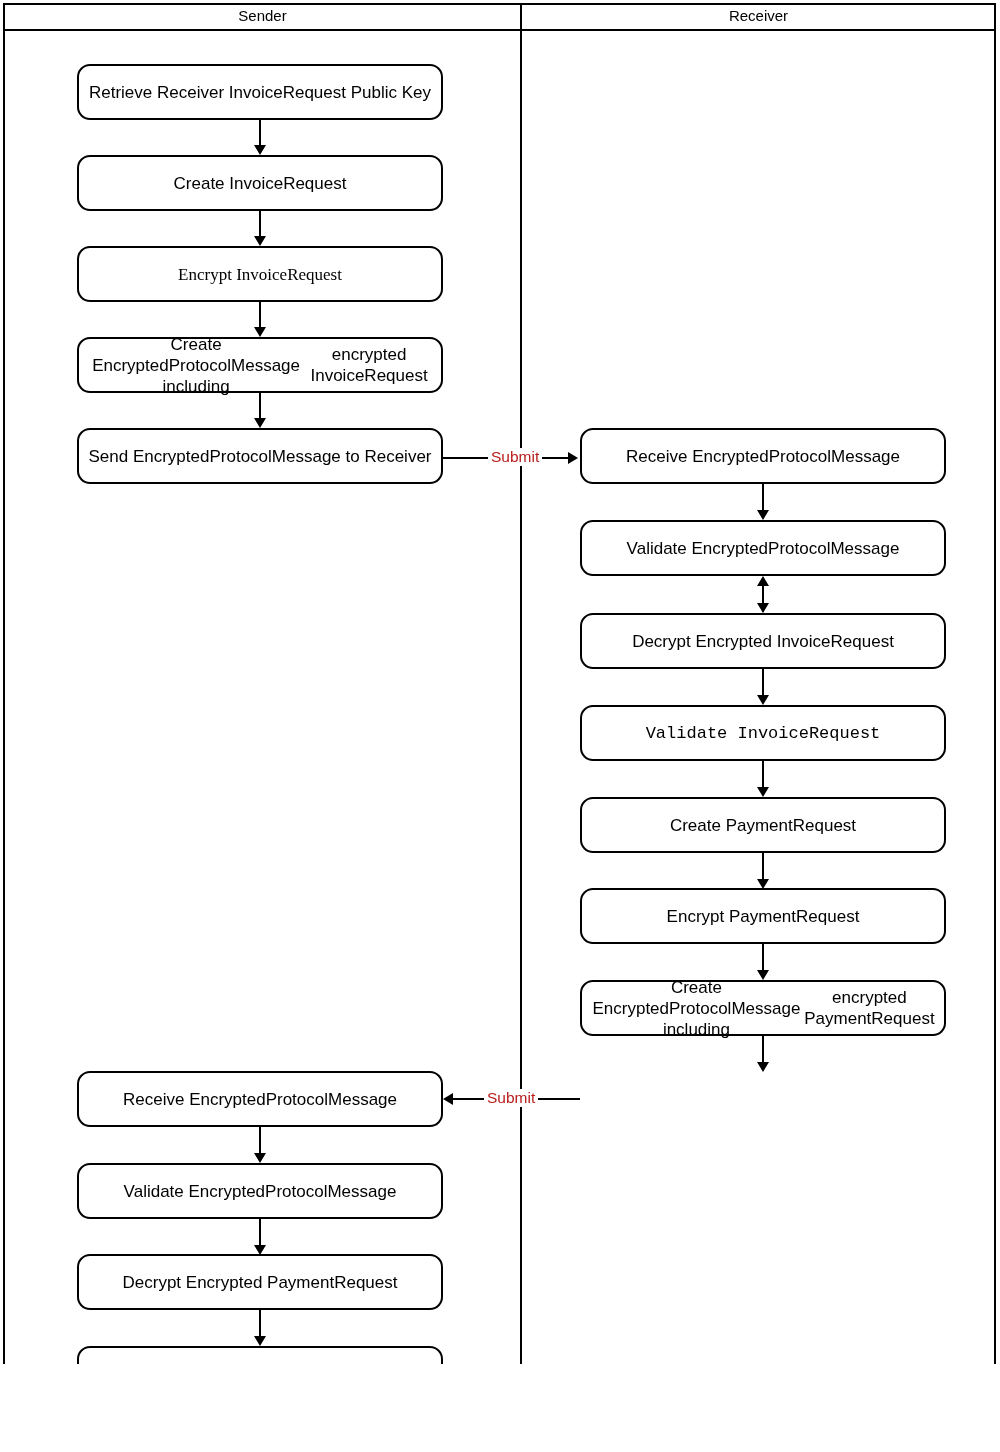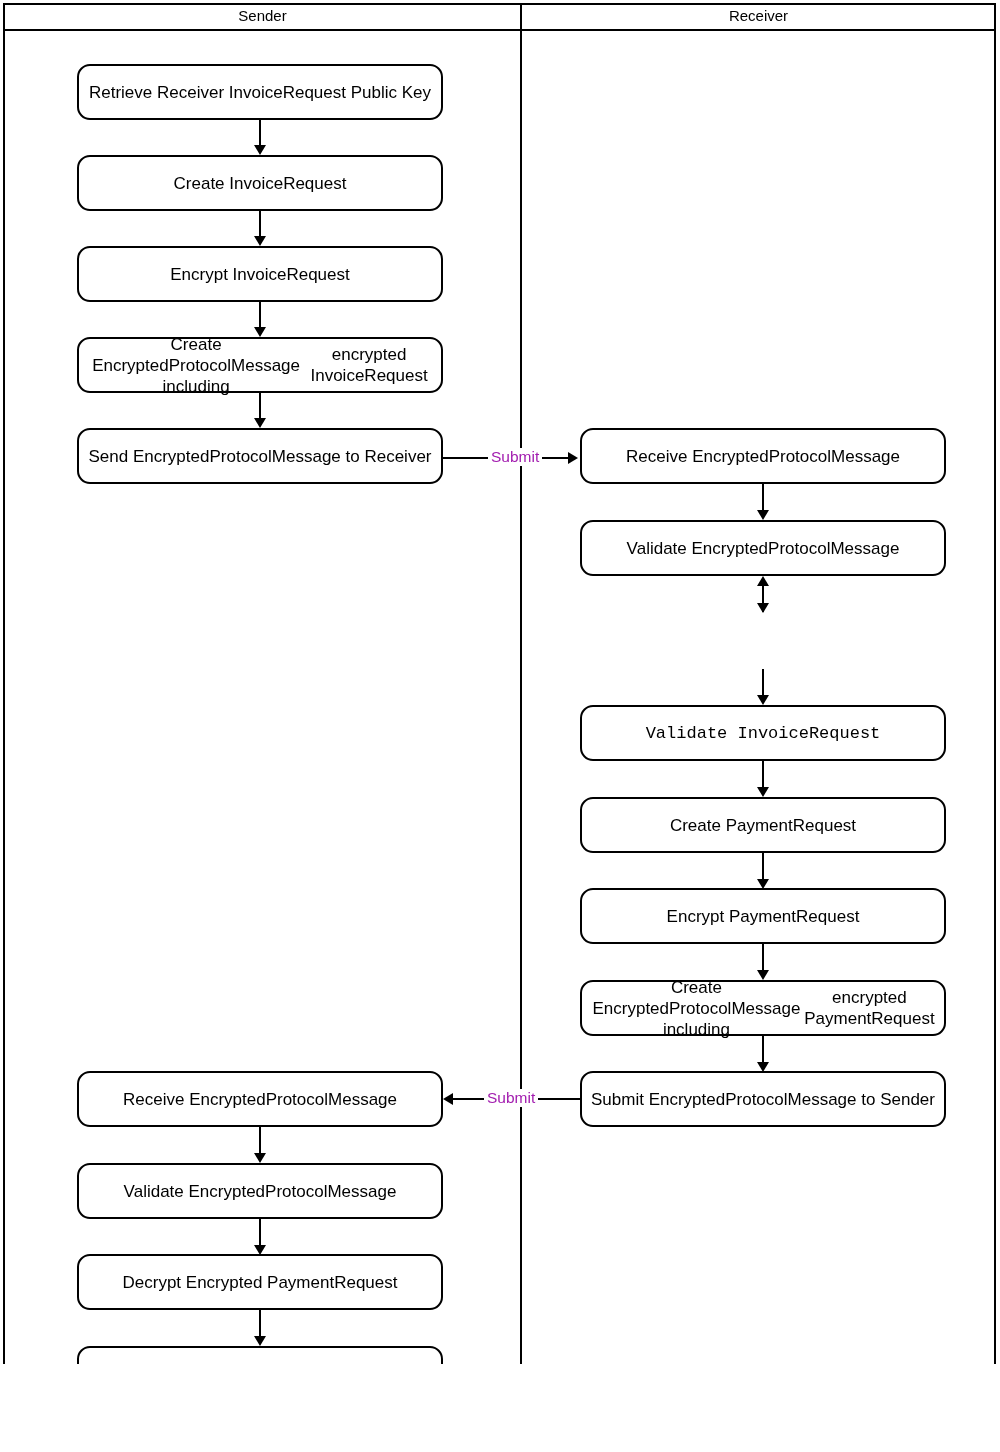--- a/index.html
+++ b/index.html
@@ -106,21 +106,21 @@
     position:absolute;
     width:0;height:0;
     border-top:6px solid transparent;
     border-bottom:6px solid transparent;
     border-right:10px solid #000000;
   }
   .edge-label{
     position:absolute;
     font-size:15.5px;
     line-height:18px;
-    color:#a21caf;
+    color:#b91c1c;
     background:#ffffff;
     padding:0 3px;
     white-space:nowrap;
   }
 </style>
 </head>
 <body>
 
 <div id="canvas">
 
@@ -132,21 +132,21 @@
   <div class="lane-title receiver">Receiver</div>
 
   <div class="node left" style="top:64px;">Retrieve Receiver InvoiceRequest Public Key</div>
   <div class="vline" style="left:259px; top:120px; height:25px;"></div>
   <div class="arrow-down" style="left:254px; top:145px;"></div>
 
   <div class="node left" style="top:155px;">Create InvoiceRequest</div>
   <div class="vline" style="left:259px; top:211px; height:25px;"></div>
   <div class="arrow-down" style="left:254px; top:236px;"></div>
 
-  <div class="node left" style="top:246px;">Encrypt InvoiceRequest</div>
+  <div class="node left" style="top:246px;font-family:Liberation Serif, serif;">Encrypt InvoiceRequest</div>
   <div class="vline" style="left:259px; top:302px; height:25px;"></div>
   <div class="arrow-down" style="left:254px; top:327px;"></div>
 
   <div class="node left" style="top:337px;">
     <span>Create EncryptedProtocolMessage including</span>
       <br>
     <span>encrypted InvoiceRequest</span>
   </div>
   <div class="vline" style="left:259px; top:393px; height:25px;"></div>
   <div class="arrow-down" style="left:254px; top:418px;"></div>
@@ -160,20 +160,21 @@
   <div class="node right" style="top:428px;">Receive EncryptedProtocolMessage</div>
   <div class="vline" style="left:762px; top:484px; height:26px;"></div>
   <div class="arrow-down" style="left:757px; top:510px;"></div>
 
   <div class="node right" style="top:520px;">Validate EncryptedProtocolMessage</div>
 
   <div class="vline" style="left:762px; top:578px; height:34px;"></div>
   <div class="arrow-up" style="left:757px; top:576px;"></div>
   <div class="arrow-down" style="left:757px; top:603px;"></div>
 
+  <div class="node right" style="top:613px;">Decrypt Encrypted InvoiceRequest</div>
   <div class="vline" style="left:762px; top:669px; height:26px;"></div>
   <div class="arrow-down" style="left:757px; top:695px;"></div>
 
   <div class="node right" style="top:705px;font-family:Liberation Mono, monospace;">Validate InvoiceRequest</div>
   <div class="vline" style="left:762px; top:761px; height:26px;"></div>
   <div class="arrow-down" style="left:757px; top:787px;"></div>
 
   <div class="node right" style="top:797px;">Create PaymentRequest</div>
   <div class="vline" style="left:762px; top:853px; height:26px;"></div>
   <div class="arrow-down" style="left:757px; top:879px;"></div>
@@ -183,21 +184,20 @@
   <div class="arrow-down" style="left:757px; top:970px;"></div>
 
   <div class="node right" style="top:980px;">
     <span>Create EncryptedProtocolMessage including</span>
       <br>
     <span>encrypted PaymentRequest</span>
   </div>
   <div class="vline" style="left:762px; top:1036px; height:26px;"></div>
   <div class="arrow-down" style="left:757px; top:1062px;"></div>
 
-  <div class="node right" style="top:1071px;">Submit EncryptedProtocolMessage to Sender</div>
 
   <div class="hline" style="left:452px; top:1098px; width:128px;"></div>
   <div class="arrow-left" style="left:443px; top:1093px;"></div>
   <div class="edge-label" style="left:484px; top:1089px;">Submit</div>
 
   <div class="node left" style="top:1071px;">Receive EncryptedProtocolMessage</div>
   <div class="vline" style="left:259px; top:1127px; height:26px;"></div>
   <div class="arrow-down" style="left:254px; top:1153px;"></div>
 
   <div class="node left" style="top:1163px;">Validate EncryptedProtocolMessage</div>

